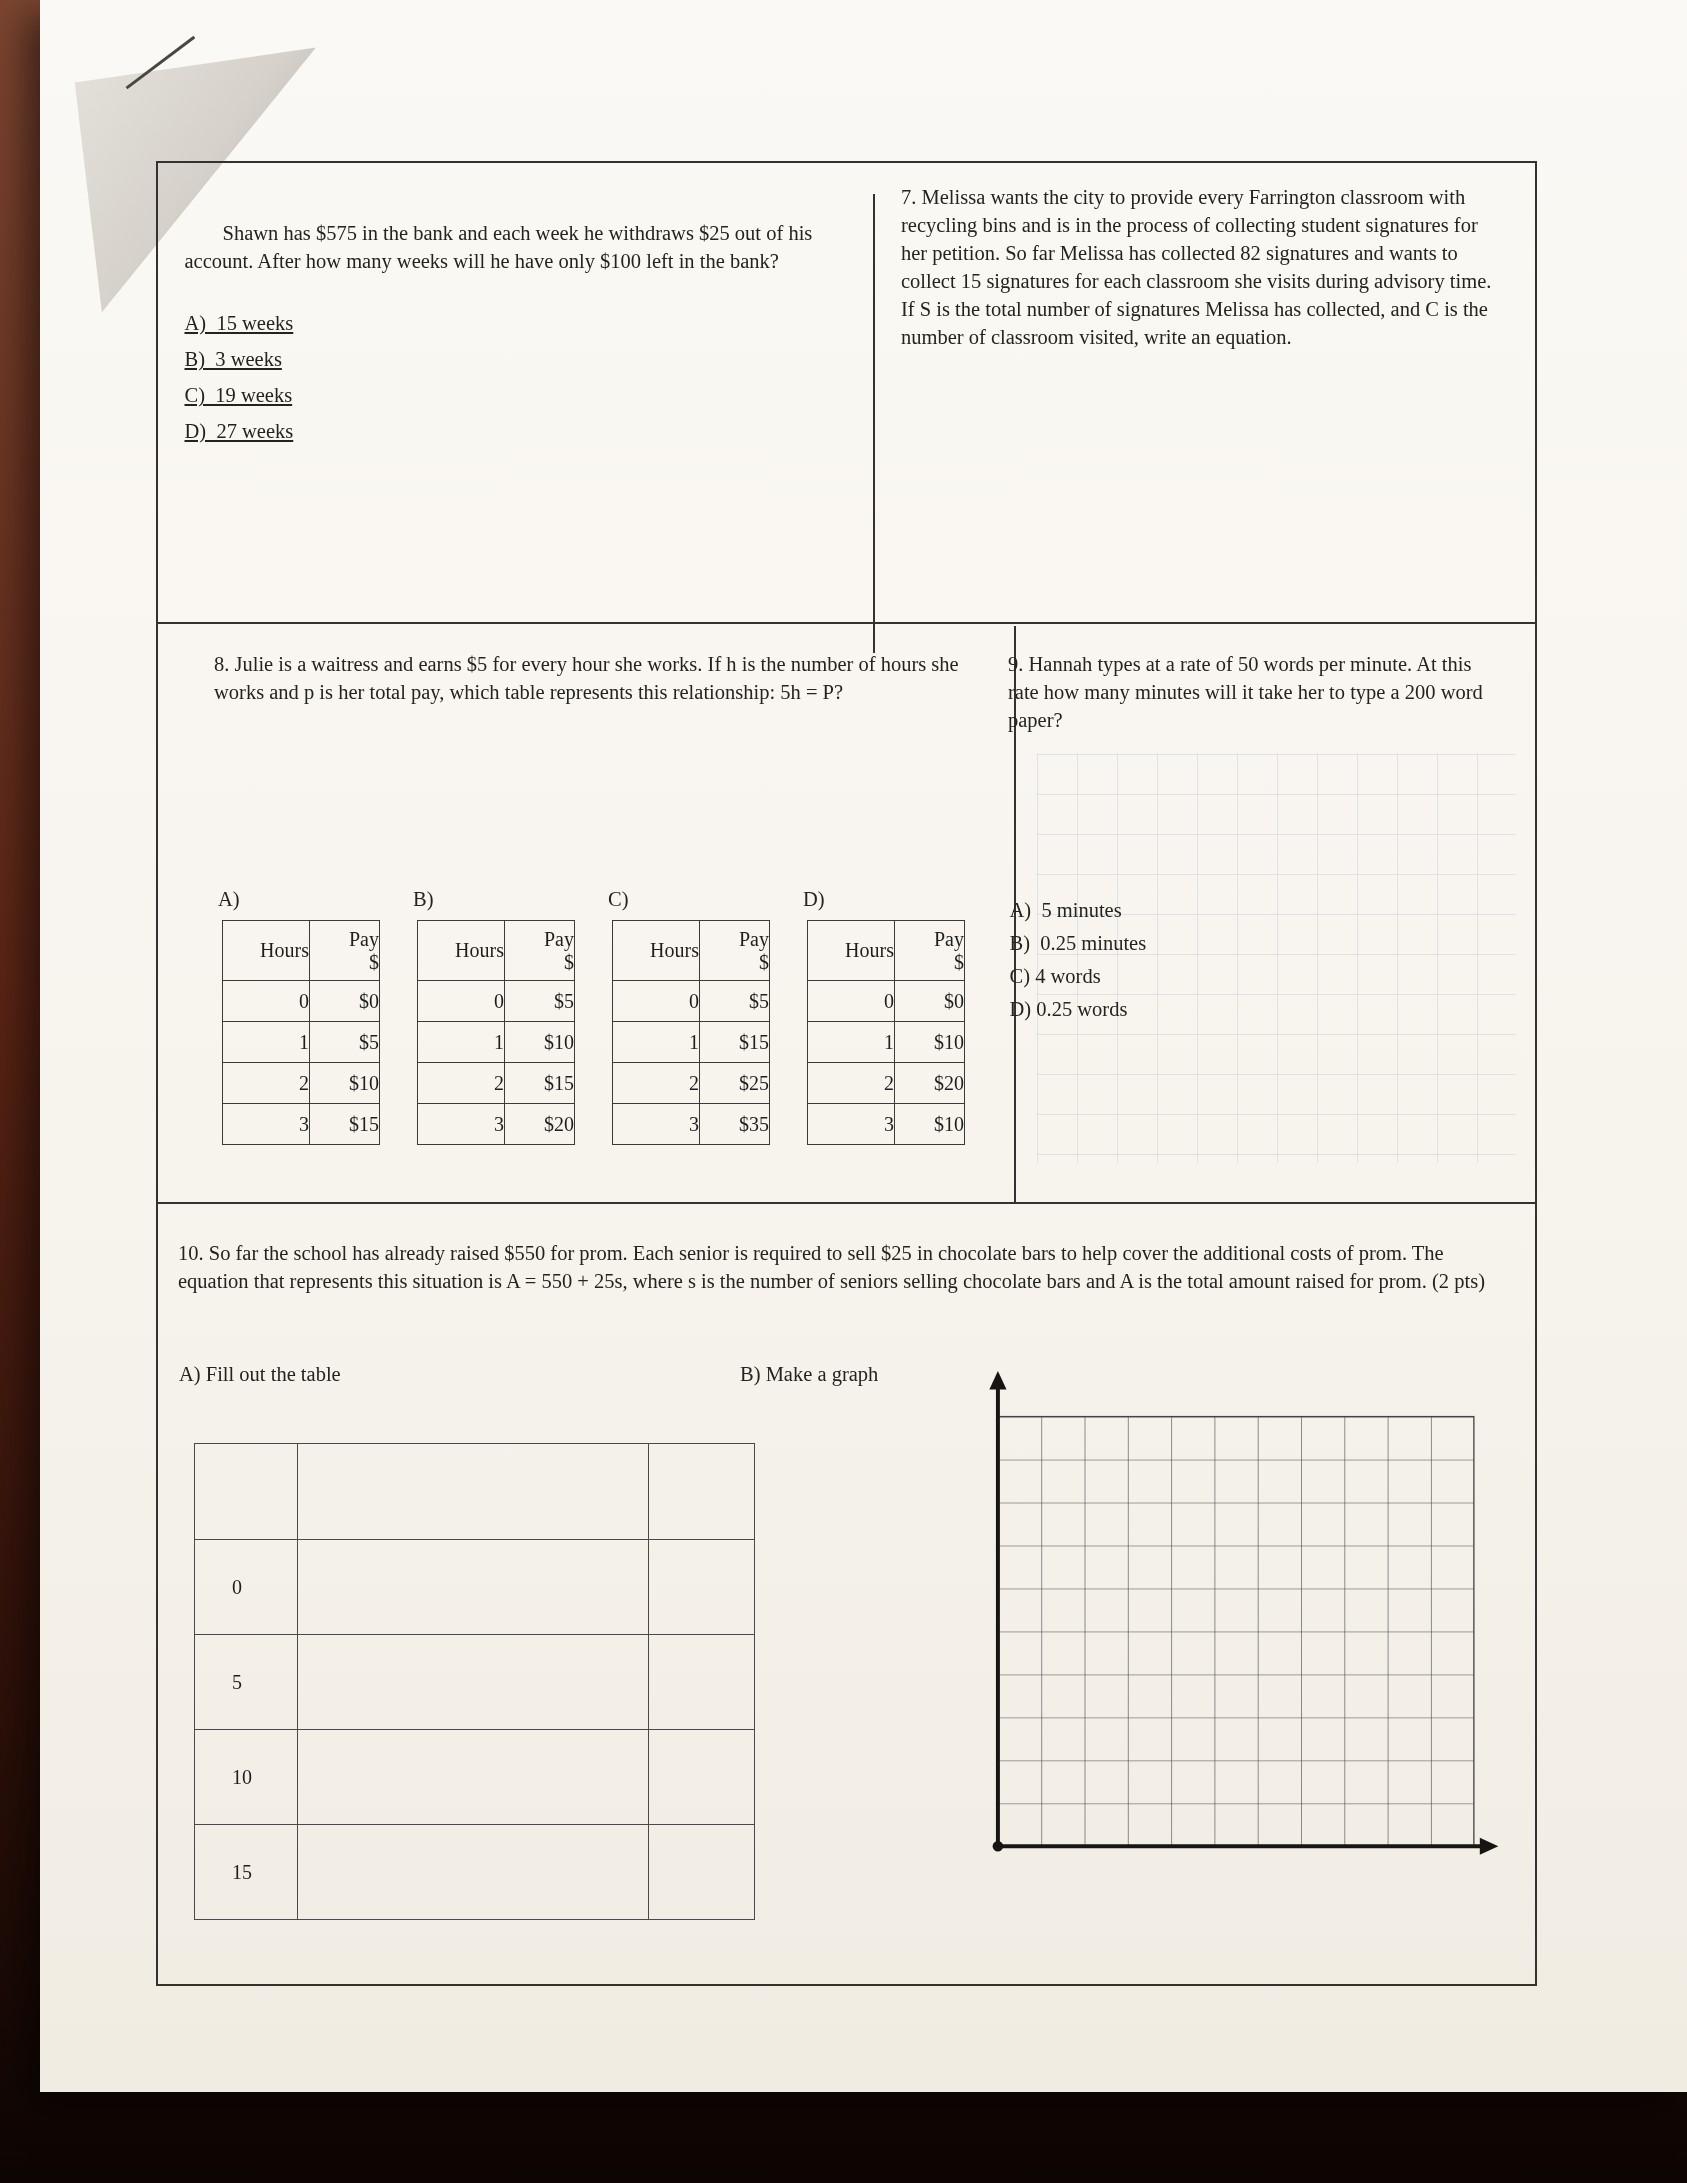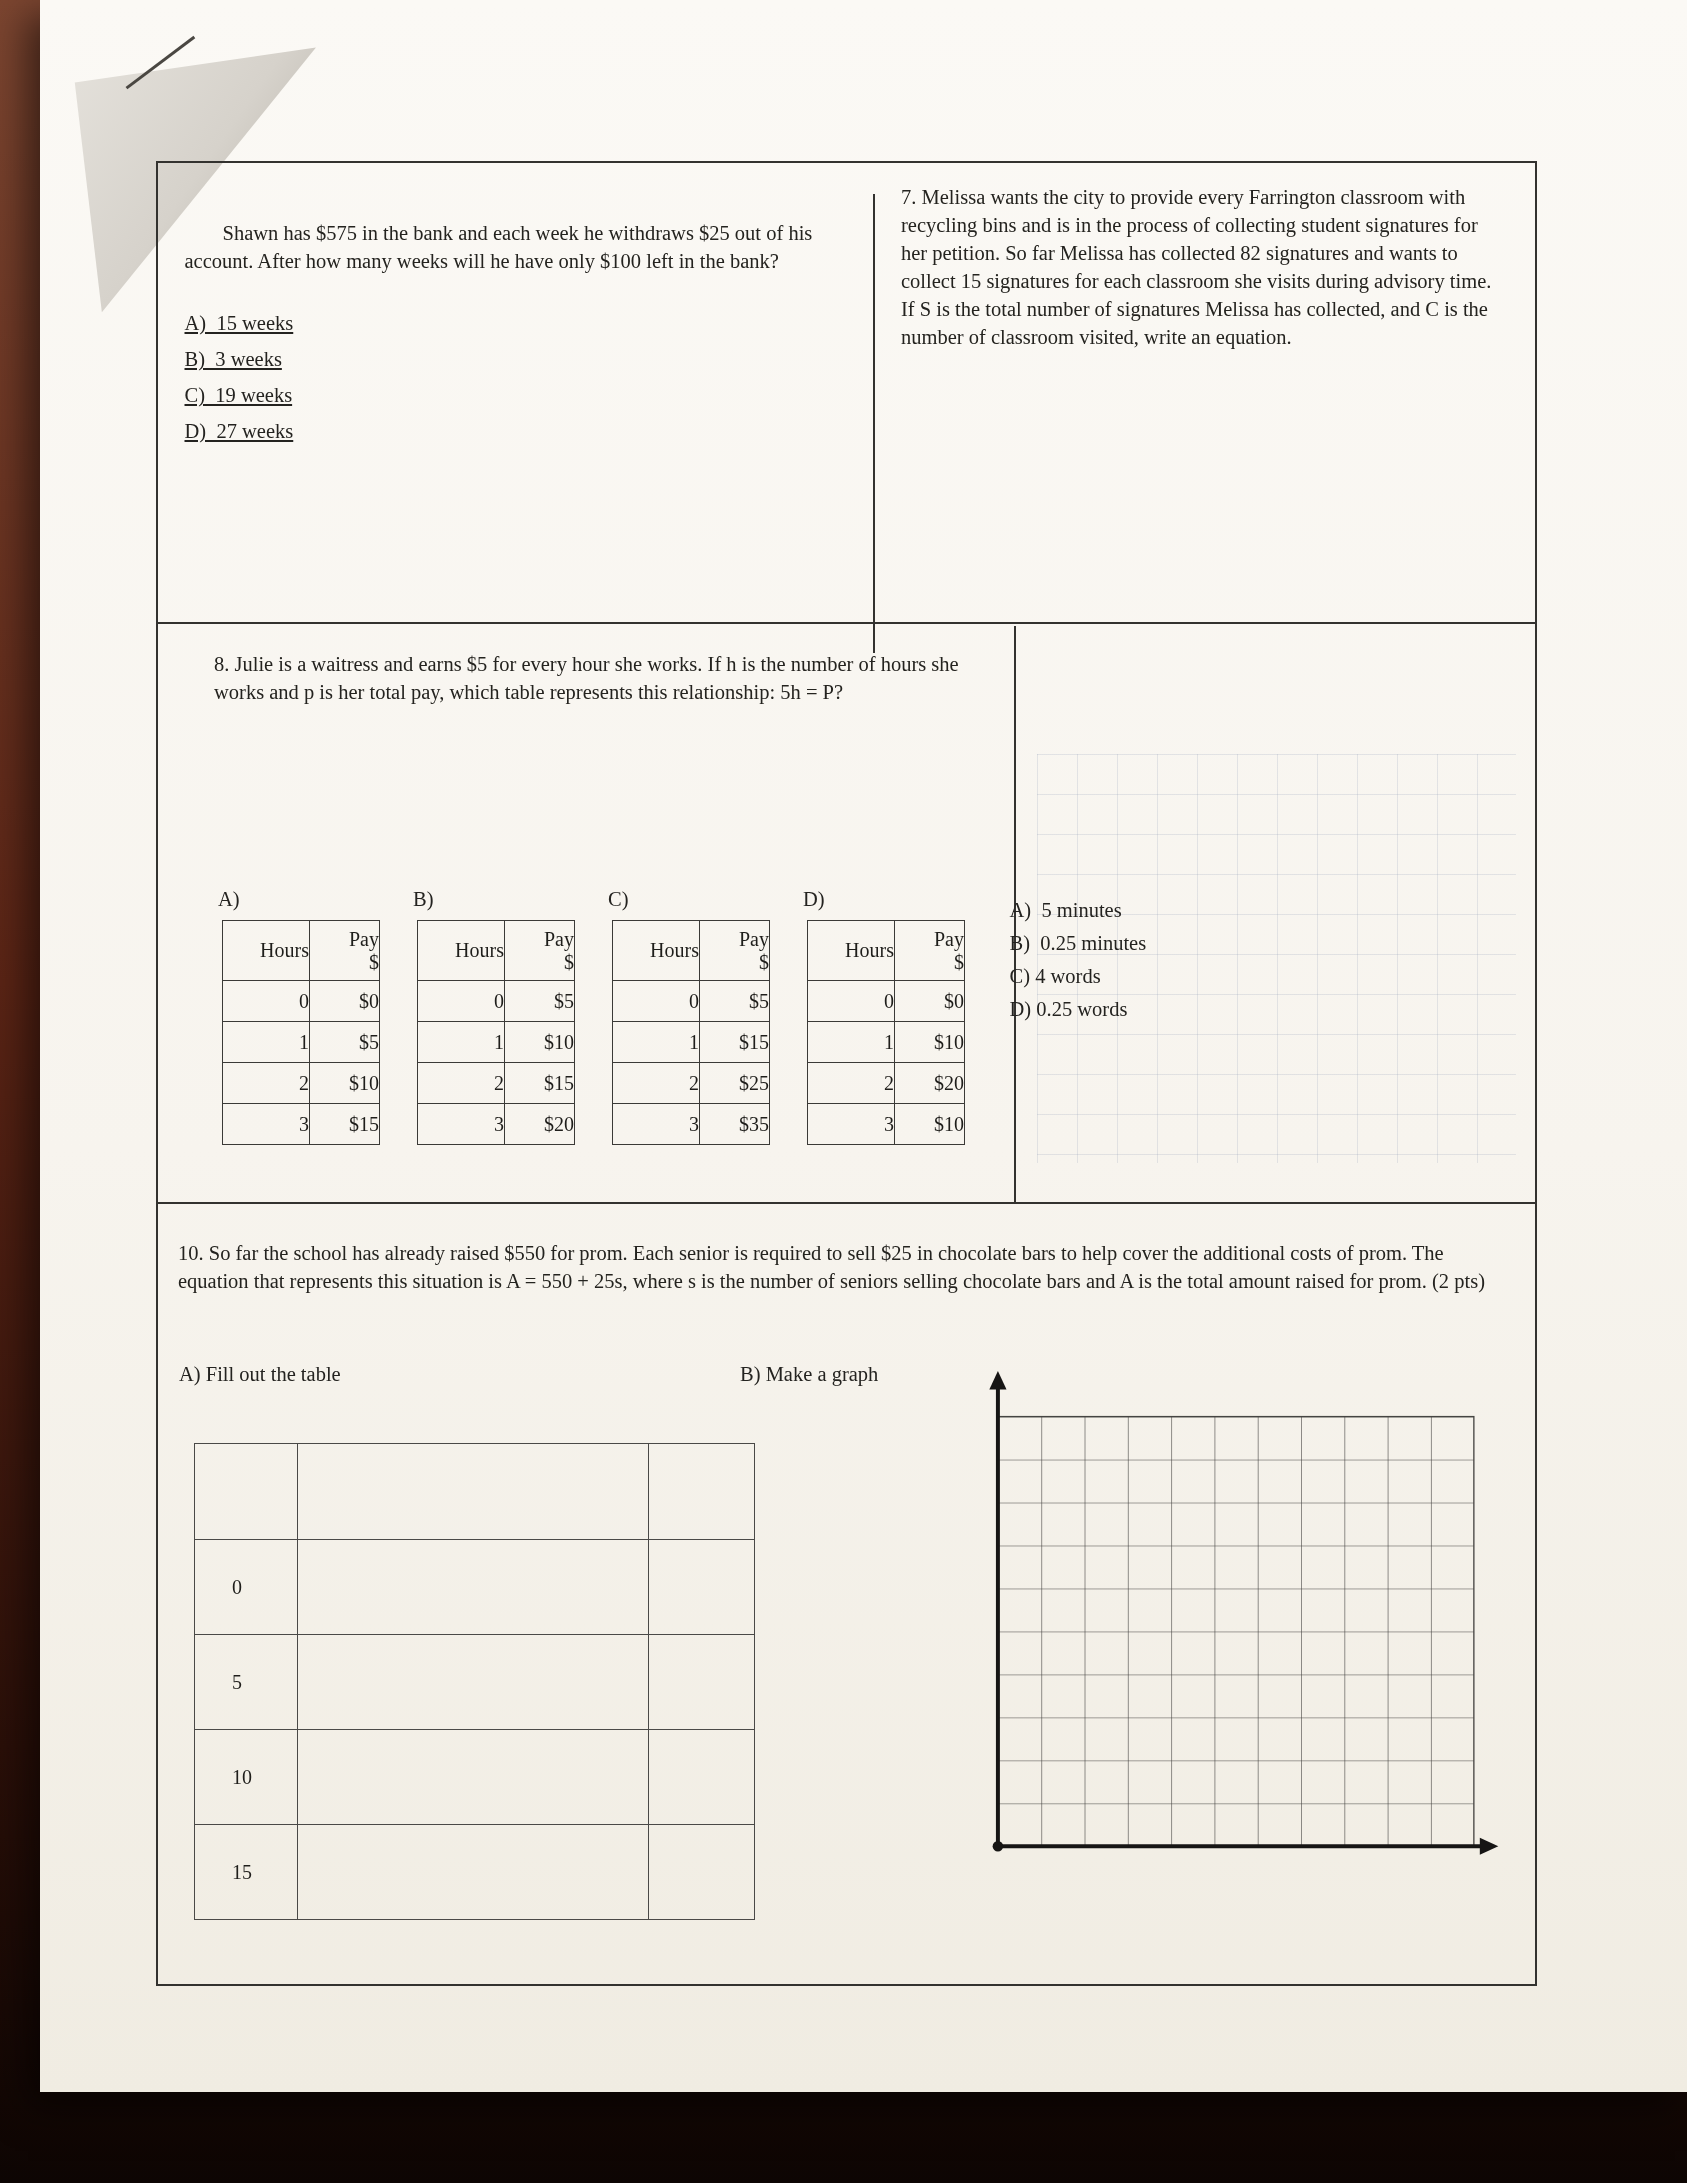--- a/index.html
+++ b/index.html
@@ -241,20 +241,21 @@
                   </tr>
               </tbody>
             </table>
           </div>
 
         </div>
       </div>
 
       <div class="cell cell-q9">
         <div class="bleed-grid"></div>
+        <div class="q-text q9-text">9.  Hannah types at a rate of 50 words per minute.  At this rate how many minutes will it take her to type a 200 word paper?</div>
         <div class="q9-options">
           <div class="option">A)  5 minutes</div>
           <div class="option">B)  0.25 minutes</div>
           <div class="option">C) 4 words</div>
           <div class="option">D) 0.25 words</div>
         </div>
       </div>
     </div>
 
     <div class="row row3">

